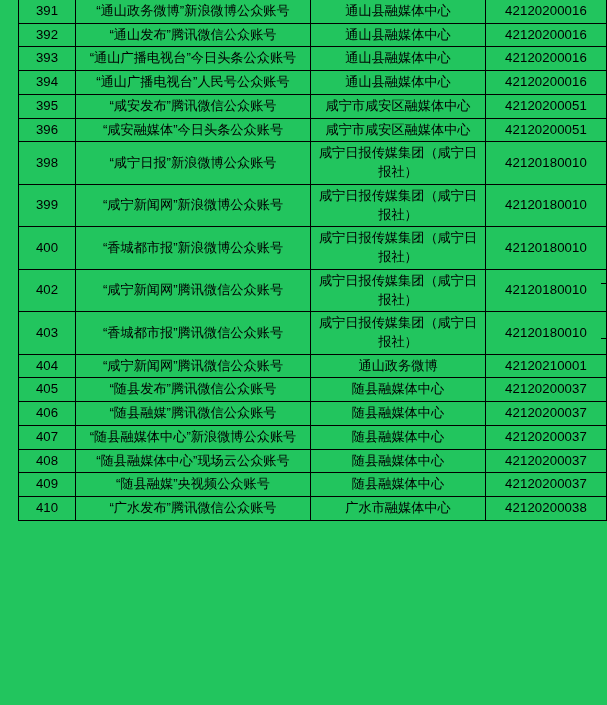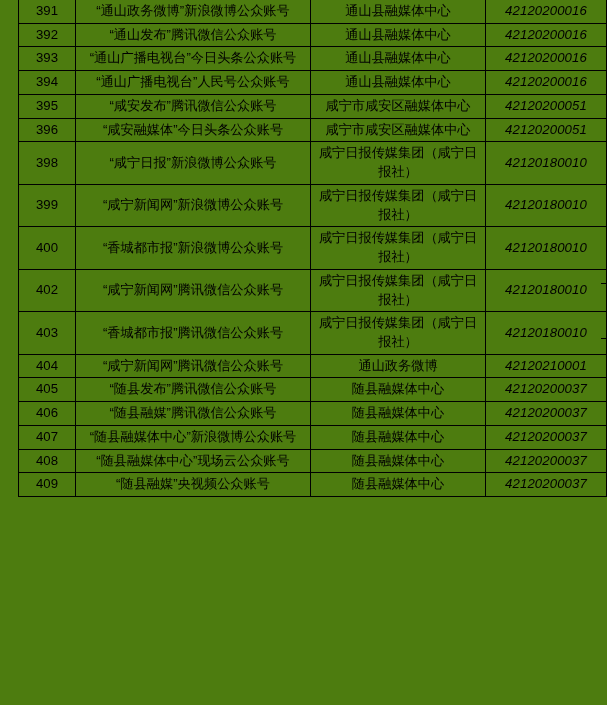--- a/index.html
+++ b/index.html
@@ -10,21 +10,21 @@
   body {
     width: 607px;
     height: 705px;
     overflow: hidden;
     font-family: "Liberation Sans", sans-serif;
   }
   .page {
     position: relative;
     width: 607px;
     height: 705px;
-    background: #4d7c0f;
+    background: #22c55e;
   }
   table.reg-table {
     border-collapse: collapse;
     table-layout: fixed;
     width: 568px;
     margin: 0;
     position: absolute;
     left: 18px;
     top: -1px;
   }
@@ -47,21 +47,20 @@
     padding-right: 4px;
   }
   td.col-org {
     width: 170px;
     padding-left: 3px;
     padding-right: 3px;
   }
   td.col-code {
     width: 116px;
     letter-spacing: 0.1px;
-    font-style: italic;
   }
   
   .edge-mark {
     position: absolute;
     background: #000000;
   }
   .edge-mark.m1 { left: 601px; top: 283px; width: 6px; height: 1px; }
   .edge-mark.m2 { left: 601px; top: 338px; width: 6px; height: 1px; }
 </style>
 </head>
@@ -186,20 +185,26 @@
         <td class="col-code">42120200037</td>
       </tr>
 
       <tr>
         <td class="col-no">409</td>
         <td class="col-name">“随县融媒”央视频公众账号</td>
         <td class="col-org">随县融媒体中心</td>
         <td class="col-code">42120200037</td>
       </tr>
 
+      <tr>
+        <td class="col-no">410</td>
+        <td class="col-name">“广水发布”腾讯微信公众账号</td>
+        <td class="col-org">广水市融媒体中心</td>
+        <td class="col-code">42120200038</td>
+      </tr>
 
     </tbody>
   </table>
 
   <div class="edge-mark m1"></div>
   <div class="edge-mark m2"></div>
 
 </div>
 
 </body></html>

